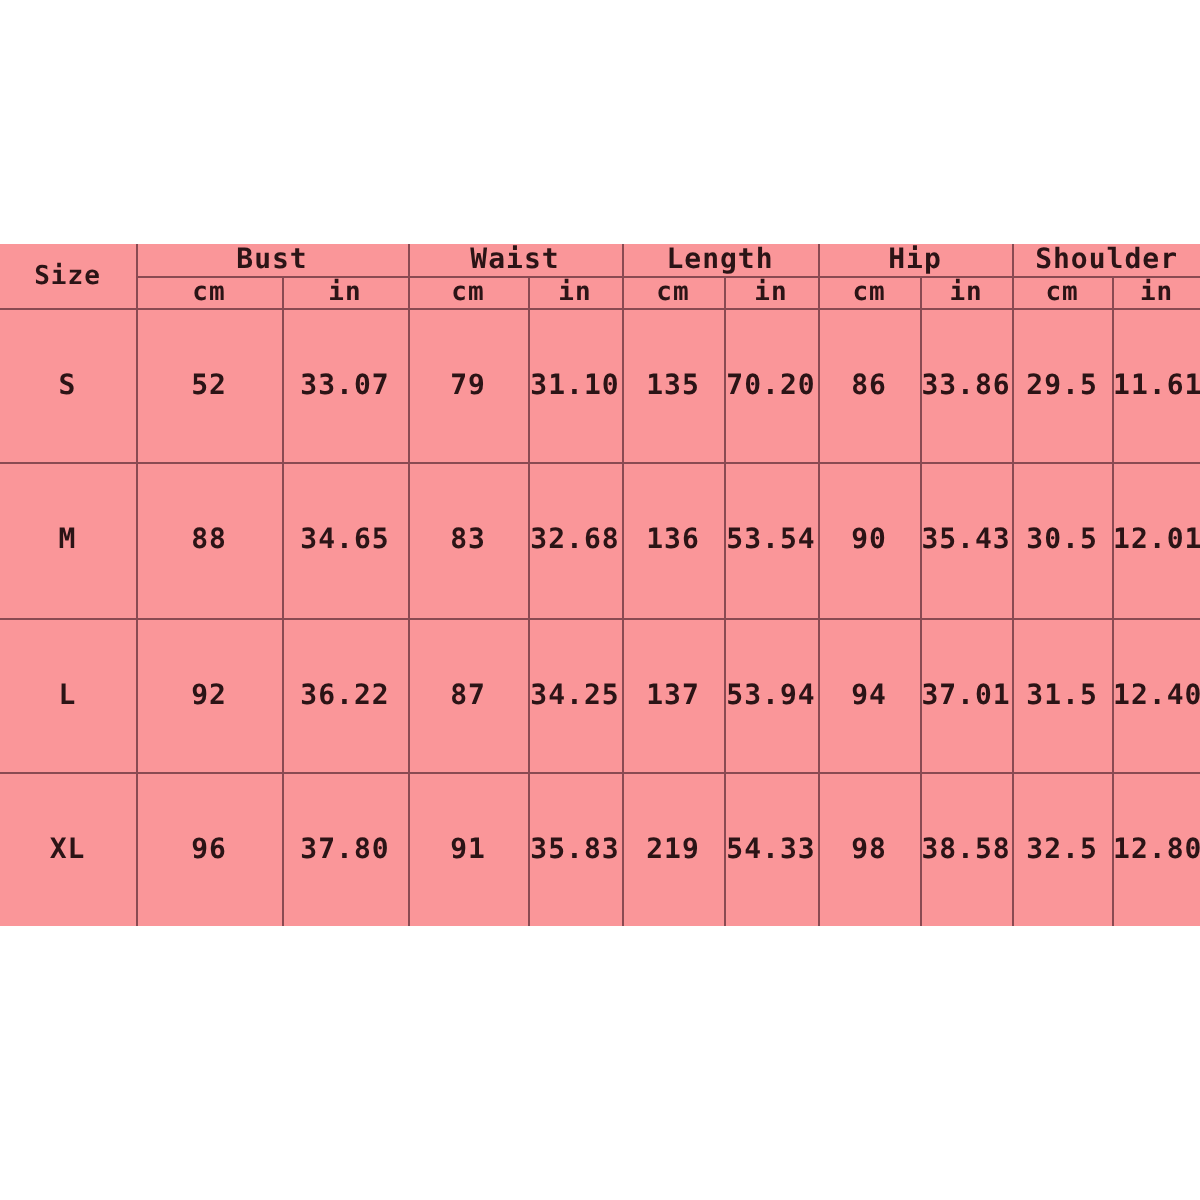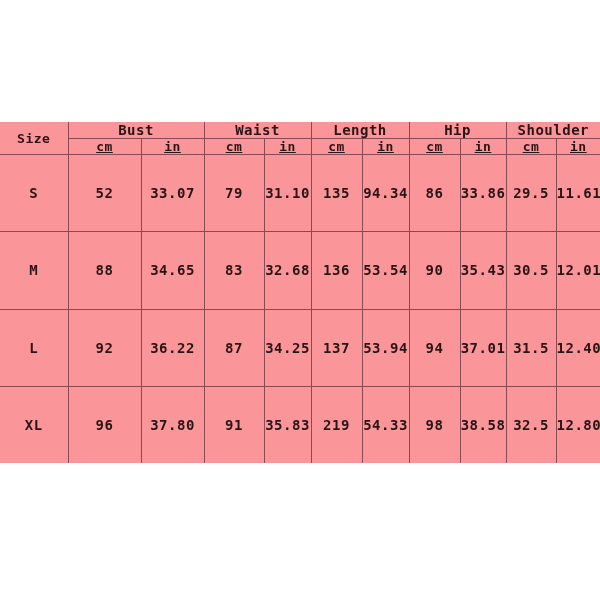--- a/index.html
+++ b/index.html
@@ -52,21 +52,20 @@
 
   th.size-head {
     font-size: 13px;
   }
   th.group-head {
     font-size: 14px;
     margin-top: 45px;
   }
   th.unit-head {
     font-size: 13px;
-    text-decoration: underline;
   }
 
   td.cell {
     font-size: 14px;
     height: 56px;
   }
   td.size-label {
     font-size: 14px;
   }
   td.unit-in {
@@ -127,21 +126,21 @@
       </tr>
     </thead>
     <tbody>
       <tr>
         <td class="cell size-label">S</td>
         <td class="cell">52</td>
         <td class="cell unit-in">33.07</td>
         <td class="cell">79</td>
         <td class="cell unit-in">31.10</td>
         <td class="cell">135</td>
-        <td class="cell unit-in">94.34</td>
+        <td class="cell unit-in">70.20</td>
         <td class="cell">86</td>
         <td class="cell unit-in">33.86</td>
         <td class="cell">29.5</td>
         <td class="cell unit-in">11.61</td>
       </tr>
       <tr>
         <td class="cell size-label">M</td>
         <td class="cell">88</td>
         <td class="cell unit-in">34.65</td>
         <td class="cell">83</td>

